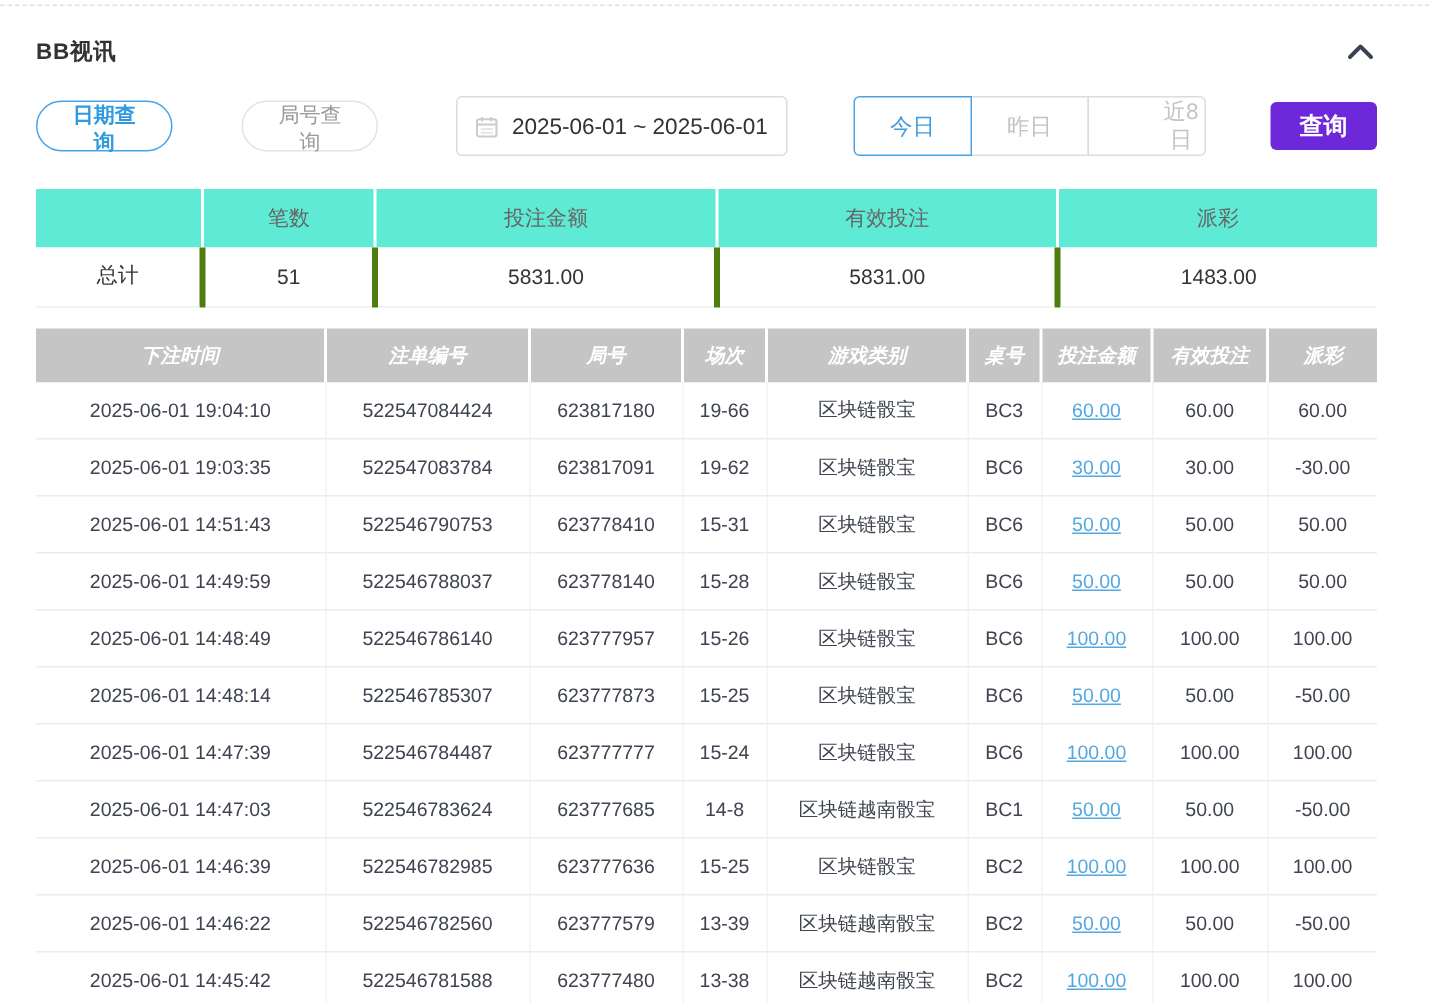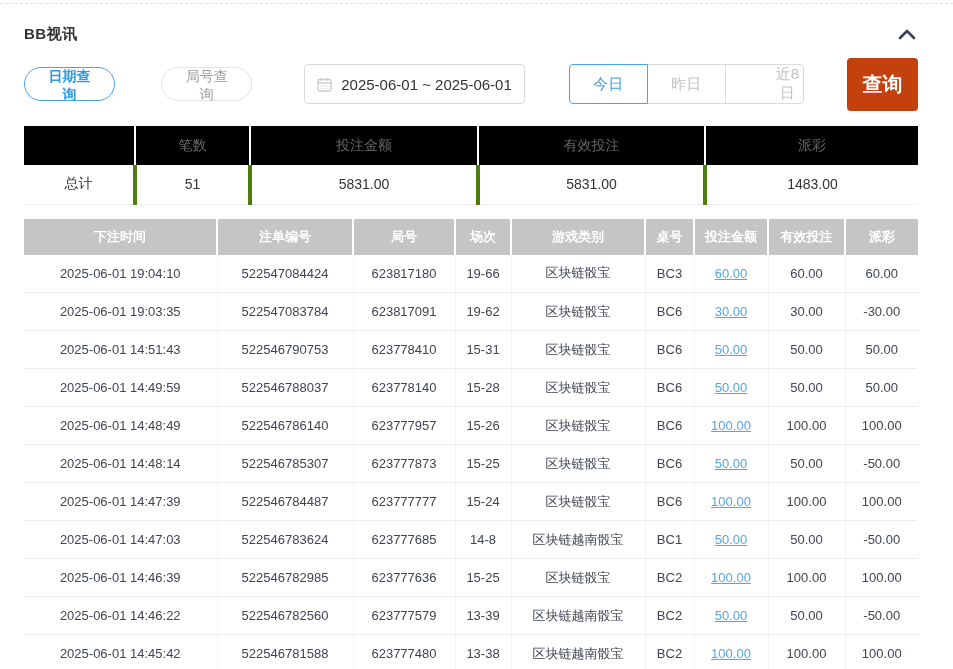--- a/index.html
+++ b/index.html
@@ -36,44 +36,44 @@
   .date-input .val { font-size: 15px; color: #333; white-space: nowrap; }
   .btn-group { display: flex; margin-left: 12px; }
   .qbtn {
     width: 79px; height: 40px; background: #fff; font-size: 15px; cursor: pointer;
     border: 1px solid #dcdcdc; margin-left: -1px; color: #c3c3c3; font-family: inherit;
   }
   .qbtn:first-child { margin-left: 0; border-radius: 4px 0 0 4px; }
   .qbtn:last-child { border-radius: 0 4px 4px 0; padding-left: 46px; }
   .qbtn.active { border: 1px solid #4aa4e4; color: #3d9ce0; position: relative; z-index: 2; }
   .search-btn {
-    margin-left: 11px; width: 78px; height: 53px; border: none; border-radius: 4px;
-    background: #c2410c; color: #fff; font-size: 20px; font-weight: bold; cursor: pointer;
+    margin-left: 11px; width: 78px; height: 32px; border: none; border-radius: 4px;
+    background: #6d28d9; color: #fff; font-size: 16px; font-weight: bold; cursor: pointer;
     font-family: inherit;
   }
 
   
   table { border-collapse: collapse; table-layout: fixed; width: 894px; }
   .summary { margin-top: 22px; }
   .summary th {
-    background: #000000; height: 39px; font-size: 14px; font-weight: normal;
+    background: #5eead4; height: 39px; font-size: 14px; font-weight: normal;
     color: #666; border-right: 2px solid #fff; text-align: center;
   }
   .summary th:last-child { border-right: none; }
   .summary td {
     height: 39px; text-align: center; font-size: 14px; color: #333;
     border-right: 4px solid #4d7c0f; border-bottom: 1px solid #f0f0f0; background: #fff;
   }
   .summary td:last-child { border-right: none; }
 
   
   .records { margin-top: 14px; }
   .records th {
     background: #c5c5c5; color: #fff; font-size: 13px; font-weight: bold;
-    height: 36px; border-right: 2px solid #fff; text-align: center;
+    height: 36px; border-right: 2px solid #fff; text-align: center; font-style: italic;
   }
   .records th:last-child { border-right: none; }
   .records td {
     height: 38px; text-align: center; font-size: 13px; color: #3f4450; background: #fff;
     border-bottom: 1px solid #ececec; border-right: 1px solid #f3f3f3;
   }
   .records td:last-child { border-right: none; }
   .bet-link { color: #54a7e0; text-decoration: underline; cursor: pointer; }
   .neg { color: #f05a5a; }
 </style>

